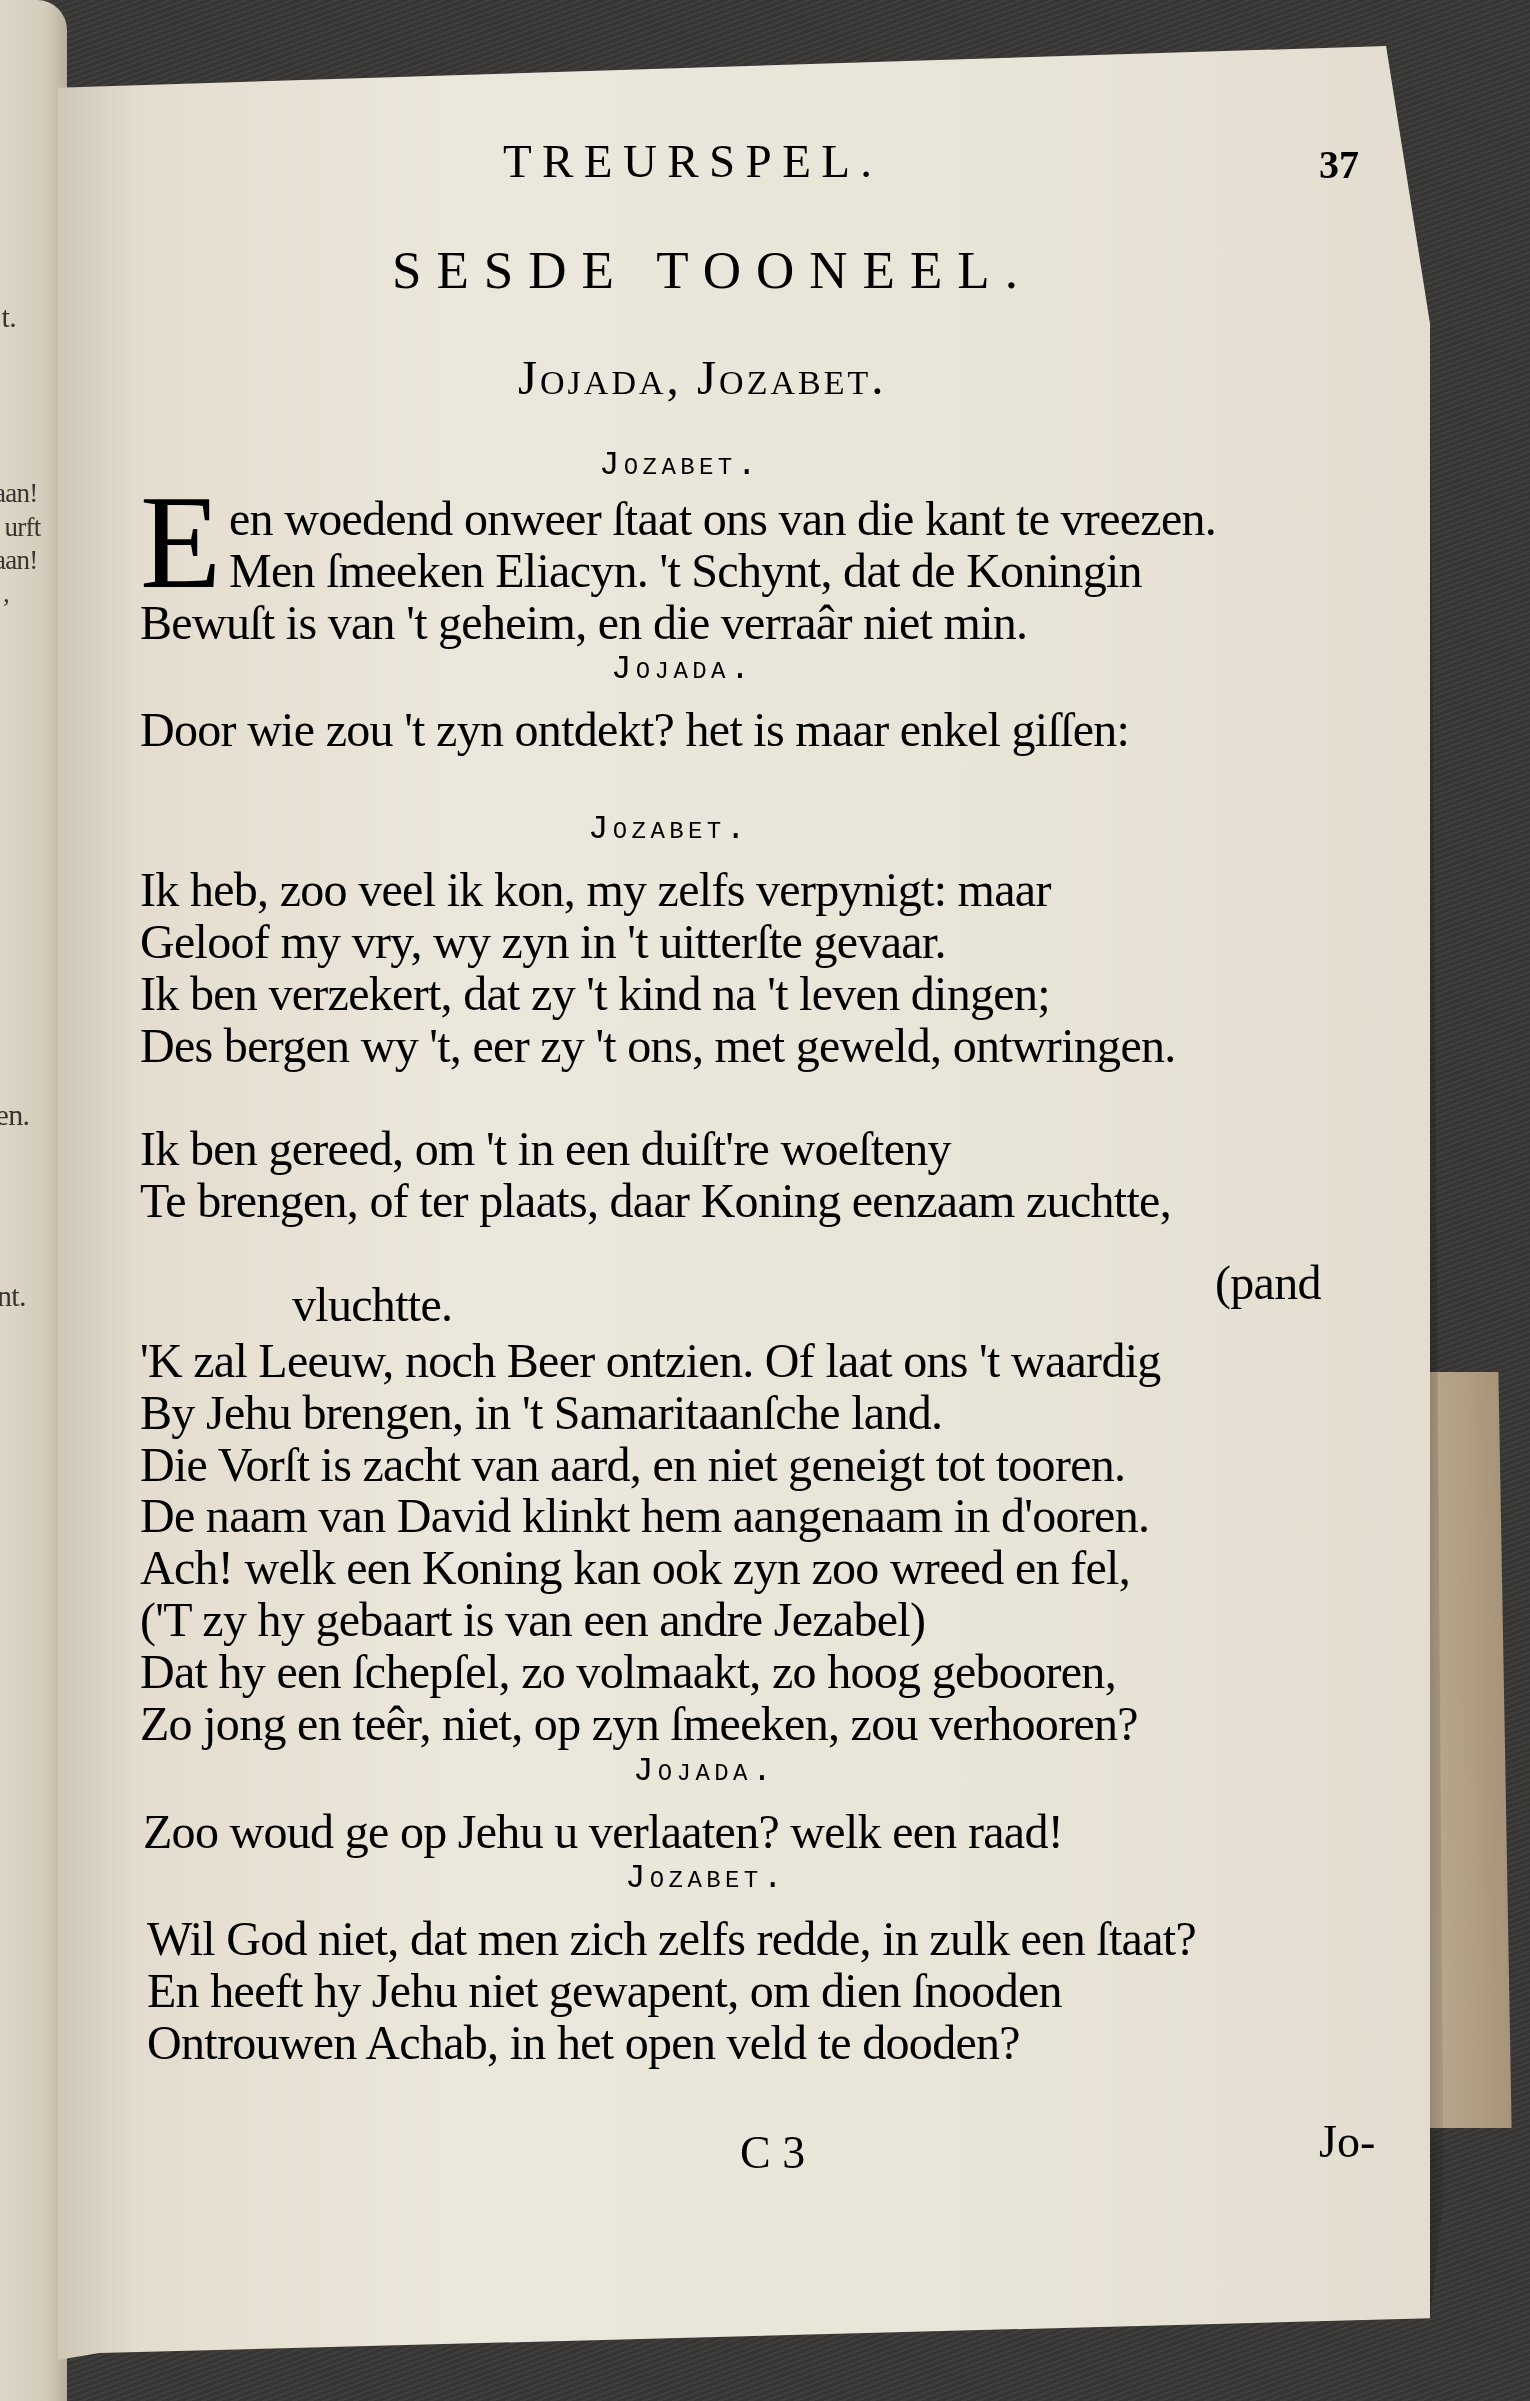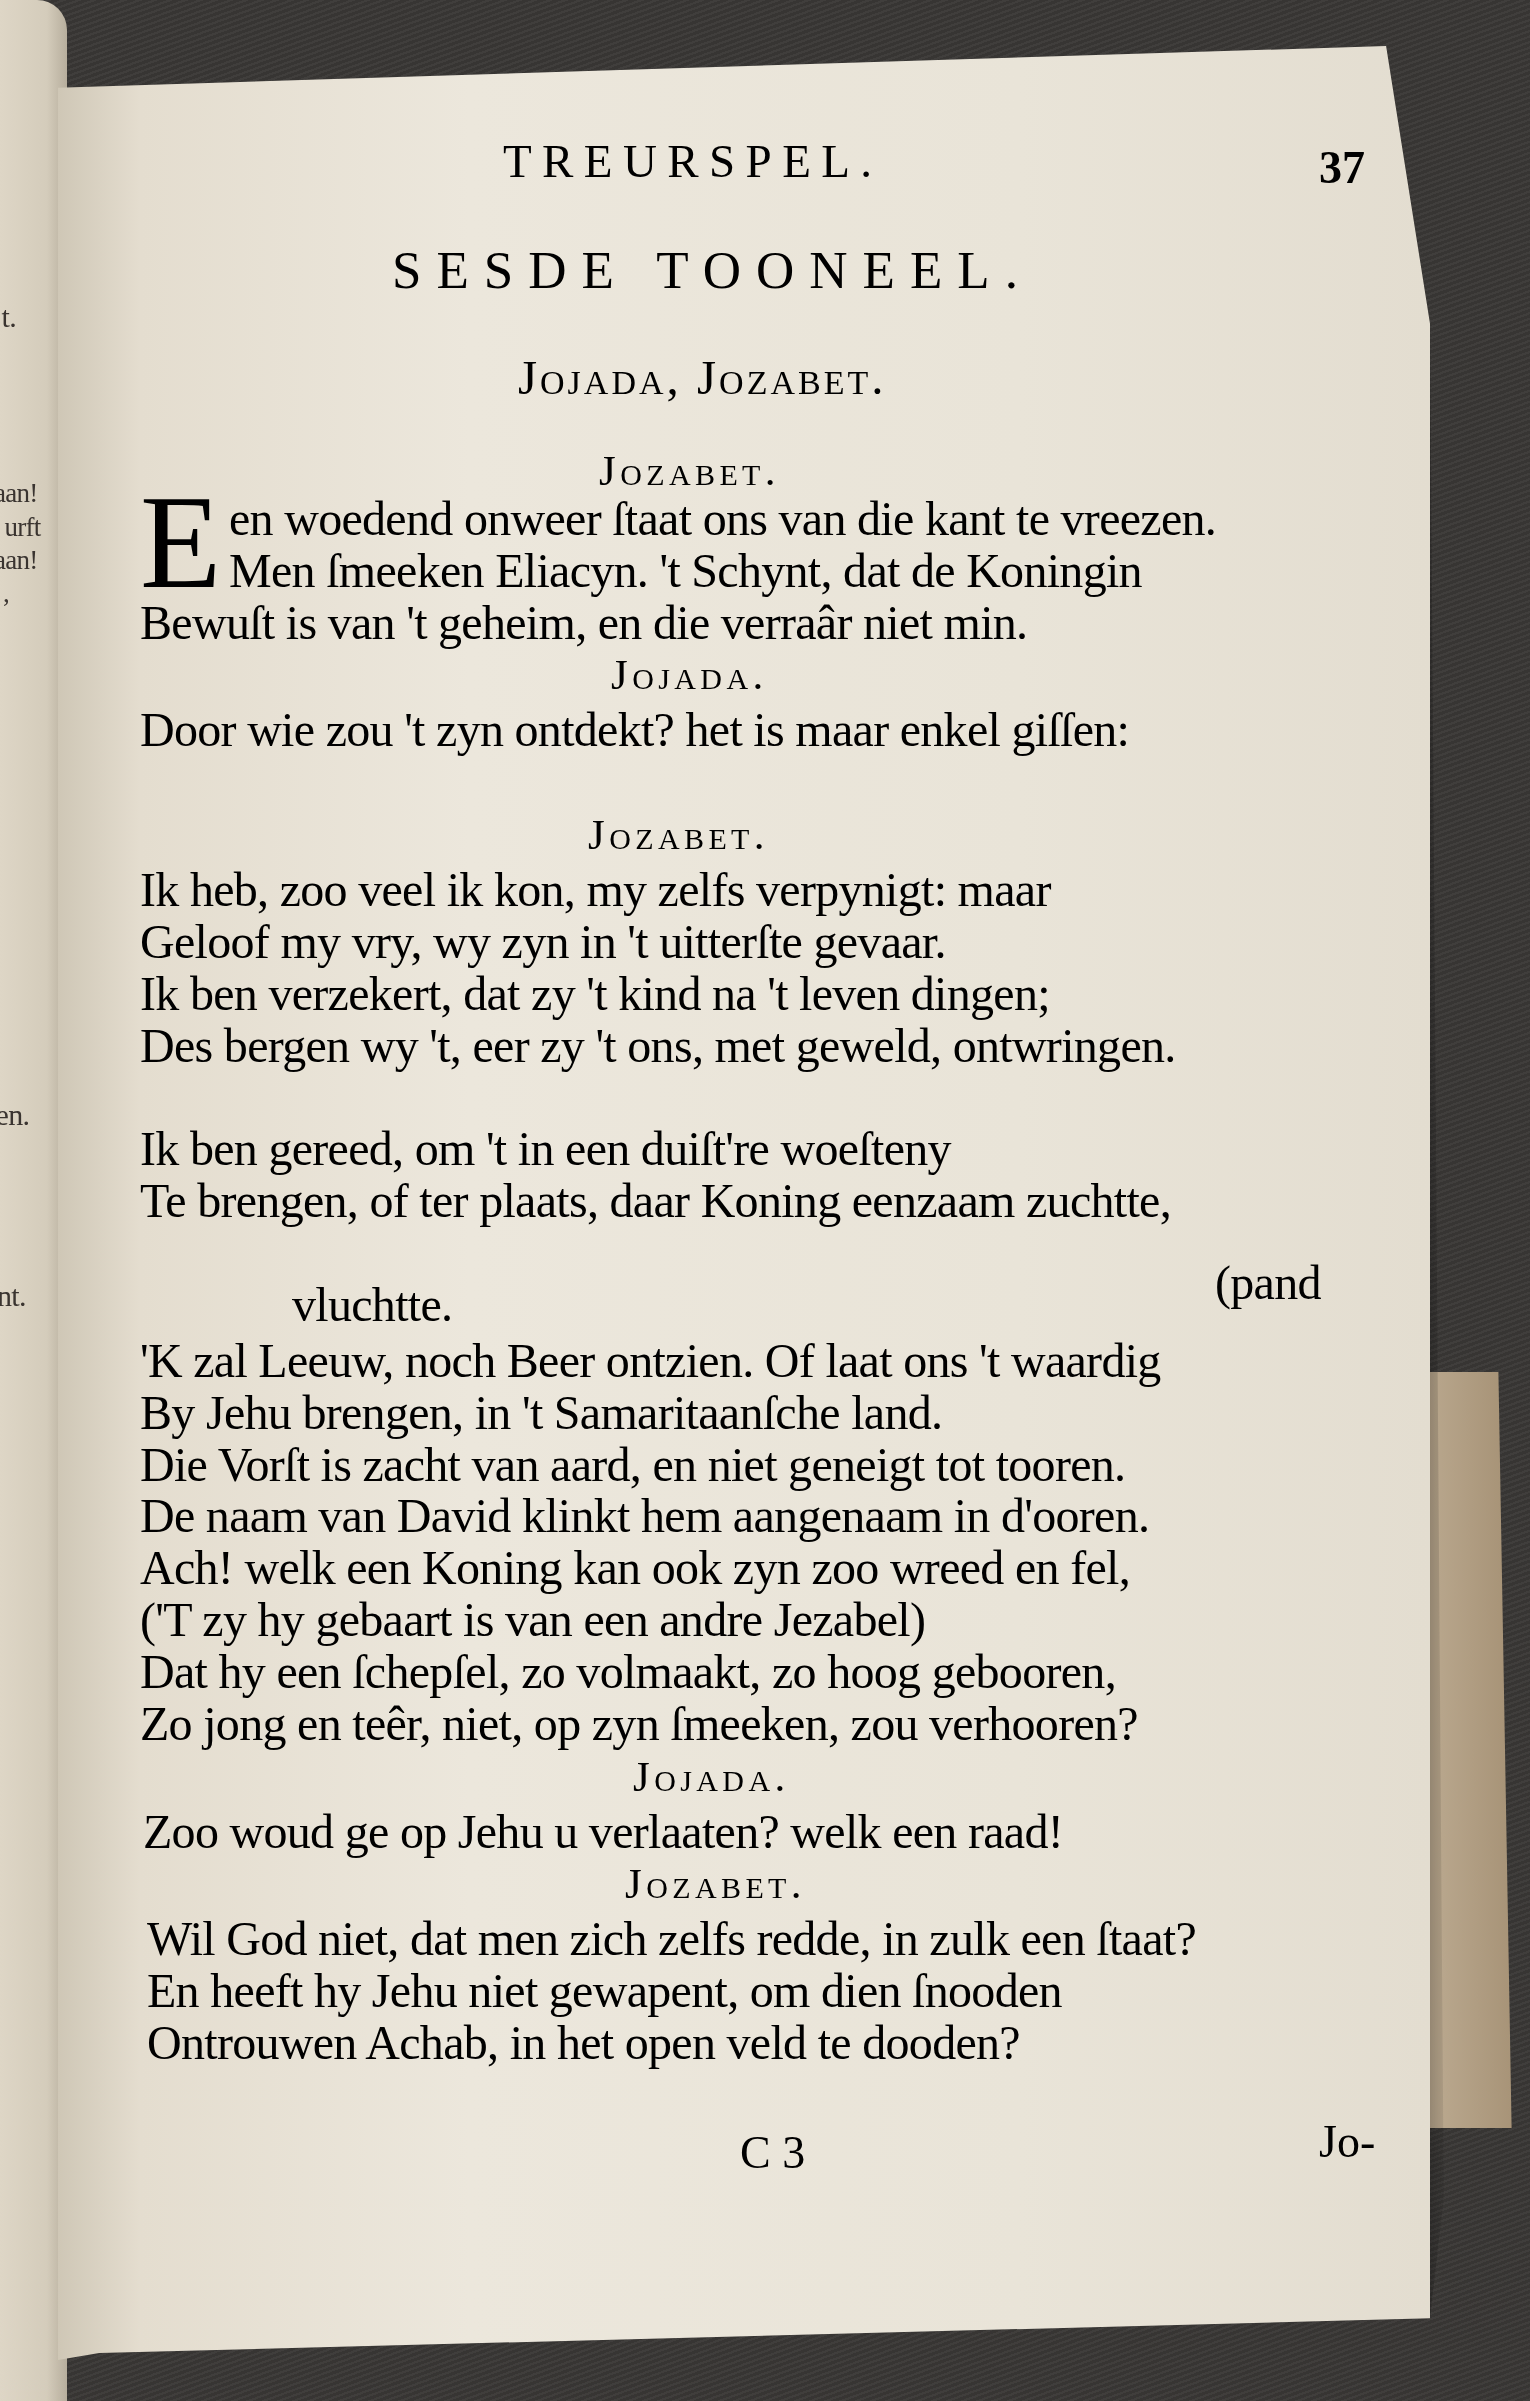--- a/index.html
+++ b/index.html
@@ -28,31 +28,31 @@
     position: absolute; left: 58px; top: 46px; width: 1372px; height: 2314px;
     background: linear-gradient(90deg, #cfc7b6 0%, #e4ddcf 6%, #ece7dc 30%, #e9e4d8 70%, #e3ddd0 100%);
     clip-path: polygon(0% 1.8%, 96.8% 0%, 100% 12%, 101% 93%, 100% 98.2%, 3% 99.7%, 0% 100%);
     box-shadow: 0 0 30px rgba(0,0,0,0.4);
   }
   .running-head {
     position: absolute; left: 445px; top: 88px; font-size: 47px;
     letter-spacing: 10.4px;
   }
   .folio {
-    position: absolute; left: 1261px; top: 95px; font-size: 46px; font-weight: bold;
+    position: absolute; left: 1261px; top: 95px; font-size: 40px; font-weight: bold;
   }
   .scene-title {
     position: absolute; left: 334px; top: 194px; font-size: 53px; letter-spacing: 15px;
   }
   .persons {
     position: absolute; left: 460px; top: 303px; font-size: 49px; letter-spacing: 3px;
     font-variant: small-caps;
   }
   .speaker {
-    position: absolute; font-size: 43px; letter-spacing: 4.4px; font-variant: small-caps;
+    position: absolute; font-size: 34px; letter-spacing: 4.4px; font-variant: small-caps; font-family: Liberation Mono, monospace;
   }
   .line {
     position: absolute; font-size: 48px; white-space: nowrap; letter-spacing: -0.7px;
   }
   .dropcap {
     position: absolute; left: 141px; top: 475px; font-size: 133px; line-height: 1;
   }
   .sig { position: absolute; font-size: 46px; }
 </style>
 </head>

